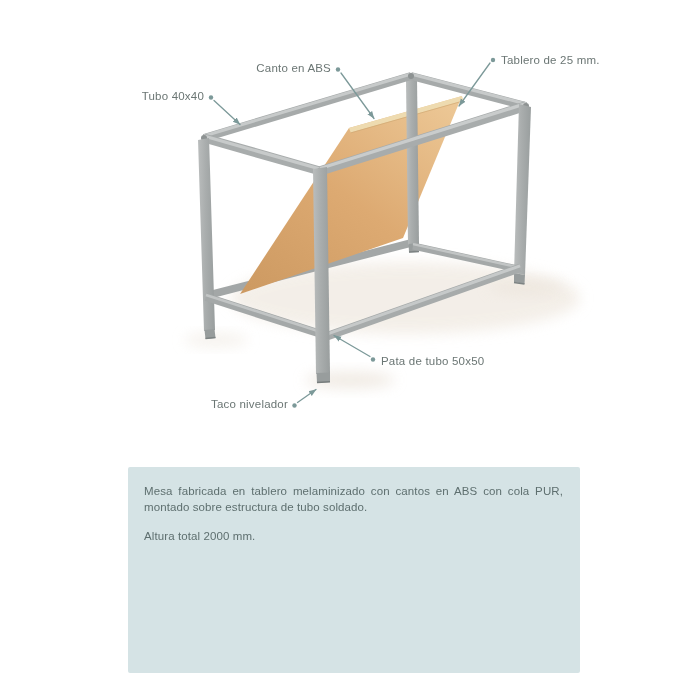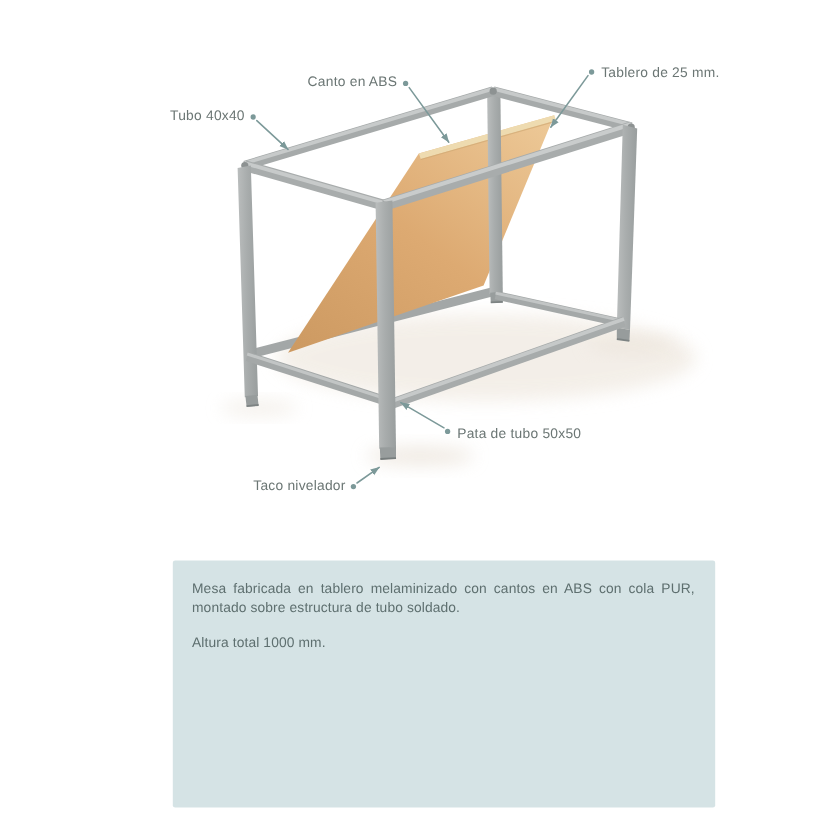--- a/index.html
+++ b/index.html
@@ -6,21 +6,21 @@
   .stage{
     position:relative;width:700px;height:700px;background:#ffffff;overflow:hidden;
     font-family:"Liberation Sans","DejaVu Sans",sans-serif;
   }
   .diagram-svg{position:absolute;left:0;top:0;}
   .callout-label{
     font-size:11.5px;fill:#6b7674;letter-spacing:.2px;
     font-family:"Liberation Sans","DejaVu Sans",sans-serif;
   }
   .desc-box{
-    position:absolute;left:144px;top:467px;width:452px;height:206px;
+    position:absolute;left:128px;top:467px;width:452px;height:206px;
     background:#d5e3e5;box-sizing:border-box;padding:17px 17px 12px 16px;border-radius:2px;
   }
   .desc-box p{
     margin:0 0 14px 0;font-size:11.5px;line-height:1.36;color:#5e6f6f;
     text-align:justify;letter-spacing:.1px;
   }
   .desc-box p.last{margin-bottom:0;text-align:left;}
 </style>
 </head>
 <body>
@@ -134,16 +134,16 @@
       <g>
         <text class="callout-label" x="288" y="408" text-anchor="end">Taco nivelador</text>
         <circle cx="294.5" cy="405.5" r="2.2" fill="#7c9999"></circle>
         <line x1="297.5" y1="402.5" x2="316" y2="389.5" stroke="#7c9999" stroke-width="1.3" marker-end="url(#arw)"></line>
       </g>
     </g>
   </svg>
 
   <div class="desc-box">
     <p>Mesa fabricada en tablero melaminizado con cantos en ABS con cola PUR, montado sobre estructura de tubo soldado.</p>
-    <p class="last">Altura total 1000 mm.</p>
+    <p class="last">Altura total 2000 mm.</p>
   </div>
 
 </div>
 
 </body></html>

